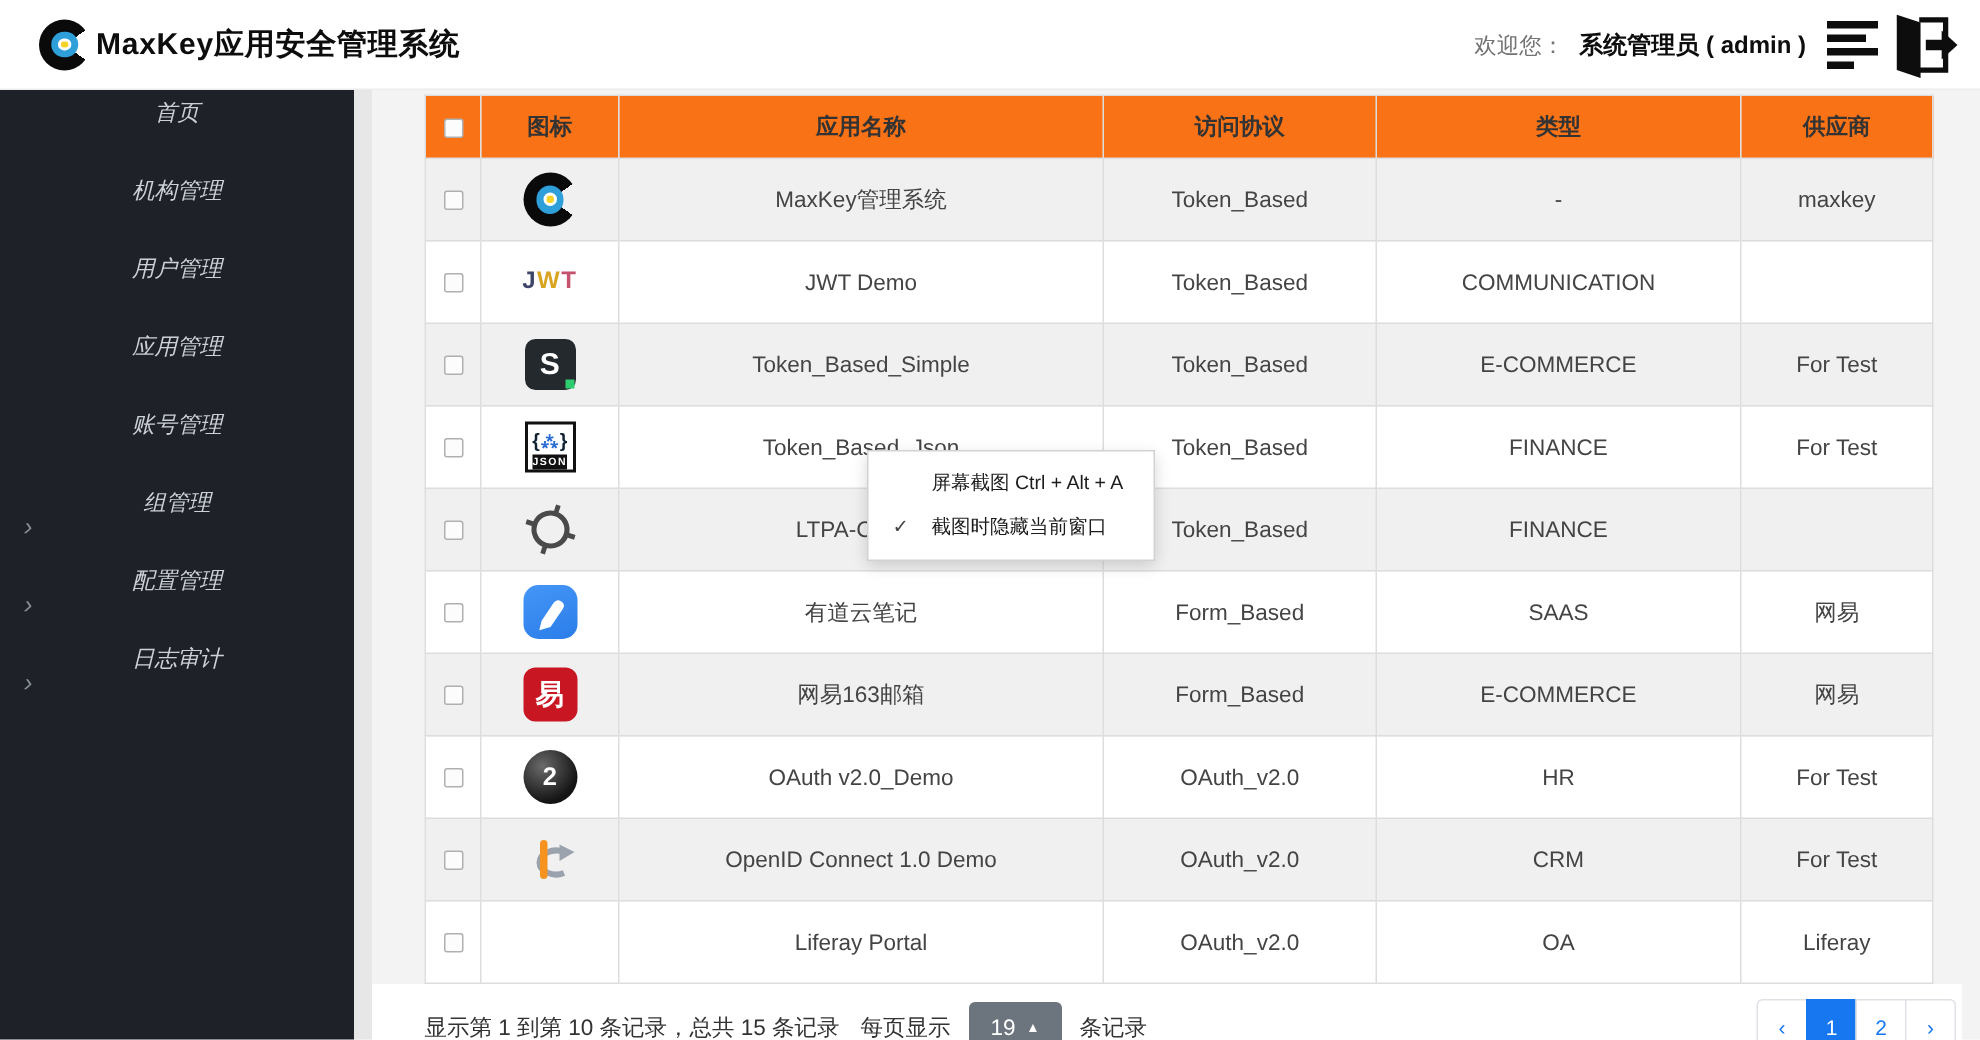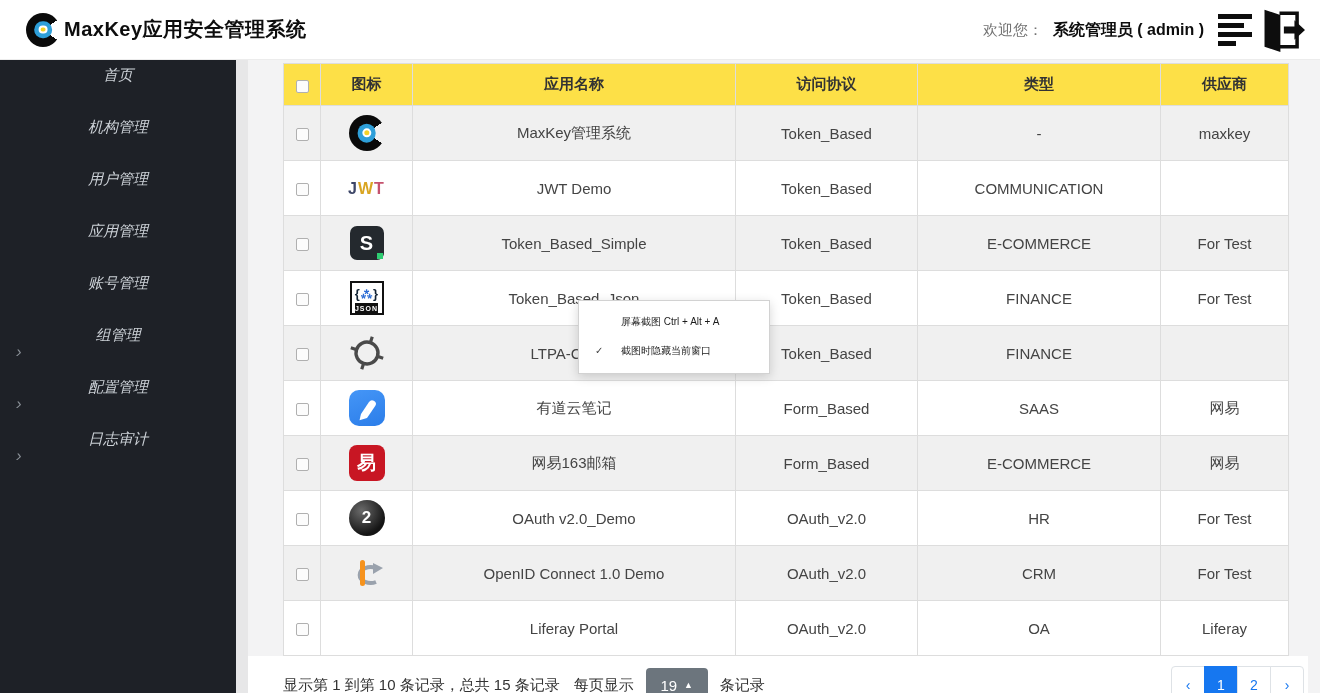--- a/index.html
+++ b/index.html
@@ -40,21 +40,21 @@
     color:#8a9097; font-size:17px; line-height:1; }
 
   
   .content { position:absolute; left:236px; top:60px; width:1084px; height:633px;
     background:#f3f3f4; }
   .content .leftstrip { position:absolute; left:0; top:0; width:12px; height:633px; background:#e7e7e8; }
 
   table.apps { position:absolute; left:47px; top:3px; width:1005px;
     border-collapse:collapse; table-layout:fixed; background:#fff; }
   table.apps th, table.apps td { border:1px solid #ddd; text-align:center; vertical-align:middle; }
-  table.apps th { height:42px; font-size:15px; font-weight:bold; color:#333; background:#fde047; }
+  table.apps th { height:42px; font-size:15px; font-weight:bold; color:#333; background:#f97316; }
   table.apps td { height:55px; font-size:15px; color:#444;margin-left:38px; }
   table.apps tr.stripe td { background:#f0f0f0; }
   col.c-check{width:37px} col.c-icon{width:92px} col.c-name{width:323px}
   col.c-proto{width:182px} col.c-type{width:243px} col.c-vendor{width:128px}
 
   .cb { display:inline-block; width:13px; height:13px; border:1px solid #b0b0b0;
     border-radius:2px; background:#fcfcfc; vertical-align:middle; cursor:pointer; }
 
   
   .appicon { display:inline-flex; align-items:center; justify-content:center; vertical-align:middle; }
@@ -95,21 +95,21 @@
     cursor:pointer; margin-left:-1px; }
   .pager .pg:first-child { border-radius:4px 0 0 4px; margin-left:0; }
   .pager .pg:last-child { border-radius:0 4px 4px 0; }
   .pager .pg.active { background:#1677f0; border-color:#1677f0; color:#fff; }
 
   
   .ctx-menu { position:absolute; left:578px; top:300px; width:192px; z-index:20;
     background:#fff; border:1px solid #d2d2d2; box-shadow:0 3px 10px rgba(0,0,0,.16);
     padding:6px 0 8px; }
   .ctx-item { position:relative; height:29px; line-height:29px; padding-left:42px;
-    font-size:10px; color:#1b1b1b; cursor:pointer; white-space:nowrap; }
+    font-size:13px; color:#1b1b1b; cursor:pointer; white-space:nowrap; }
   .ctx-item .check { position:absolute; left:16px; color:#444; }
 </style>
 </head>
 <body>
 
 <div class="topbar">
   <div class="brand">
     <span class="mk-logo mk34">
       <span class="ring"></span>
         <span class="blue"></span>

